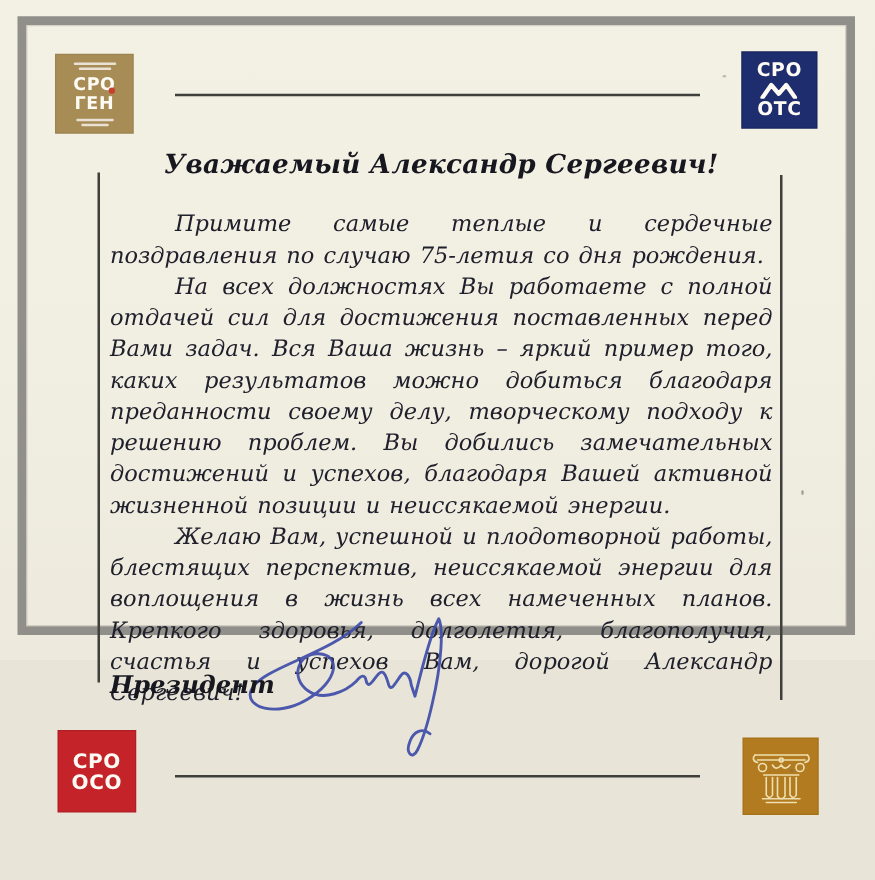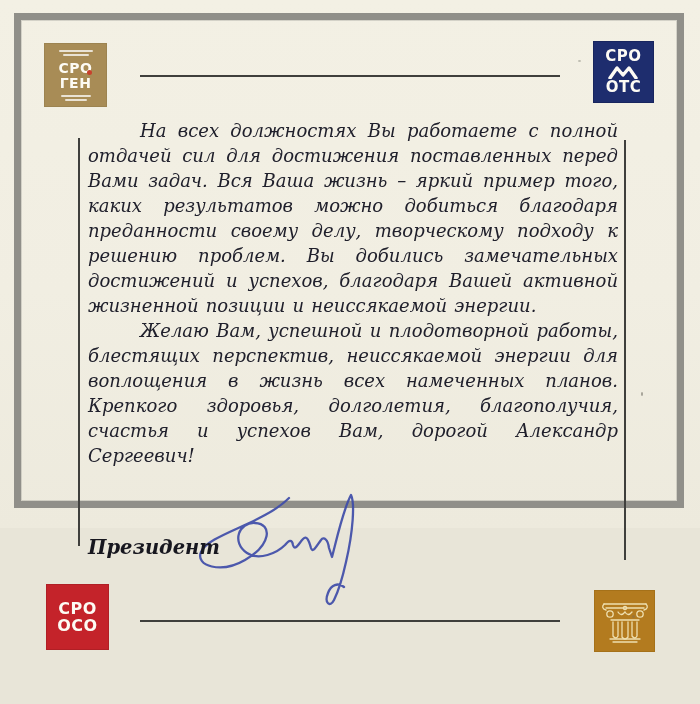--- a/index.html
+++ b/index.html
@@ -87,20 +87,22 @@
       <span>ОТС</span>
     </div>
   </div>
 
   <div class="rule rule-top"></div>
   <div class="rule rule-left"></div>
   <div class="rule rule-right"></div>
   <div class="rule rule-bottom"></div>
 
   <div class="content">
+    <h1 class="salutation">Уважаемый Александр Сергеевич!</h1>
+    <p>Примите самые теплые и сердечные поздравления по случаю 75-летия со дня рождения.</p>
     <p>На всех должностях Вы работаете с полной отдачей сил для достижения поставленных перед Вами задач. Вся Ваша жизнь – яркий пример того, каких результатов можно добиться благодаря преданности своему делу, творческому подходу к решению проблем. Вы добились замечательных достижений и успехов, благодаря Вашей активной жизненной позиции и неиссякаемой энергии.</p>
     <p>Желаю Вам, успешной и плодотворной работы, блестящих перспектив, неиссякаемой энергии для воплощения в жизнь всех намеченных планов. Крепкого здоровья, долголетия, благополучия, счастья и успехов Вам, дорогой Александр Сергеевич!</p>
   </div>
 
   <svg class="signature-svg" width="212" height="122" viewBox="0 0 212 122">
     <path d="M104,8 C78,34 24,44 16,62 C10,76 36,84 60,70 C86,55 88,34 70,33 C54,32 46,52 62,63 C74,71 92,63 100,55
              C104,50 107,49 108,55 C110,62 114,53 118,49 C122,45 124,51 126,58 C128,64 132,55 136,50 C139,46 143,50 144,58 L147,67
              C152,48 158,20 166,5 C170,13 168,42 161,72 C157,90 153,102 149,110 C145,118 139,113 143,103 C146,95 153,92 159,97" fill="none" stroke="#3e4ca8" stroke-width="2.3" stroke-linecap="round" stroke-linejoin="round" opacity="0.92"></path>
   </svg>
 

